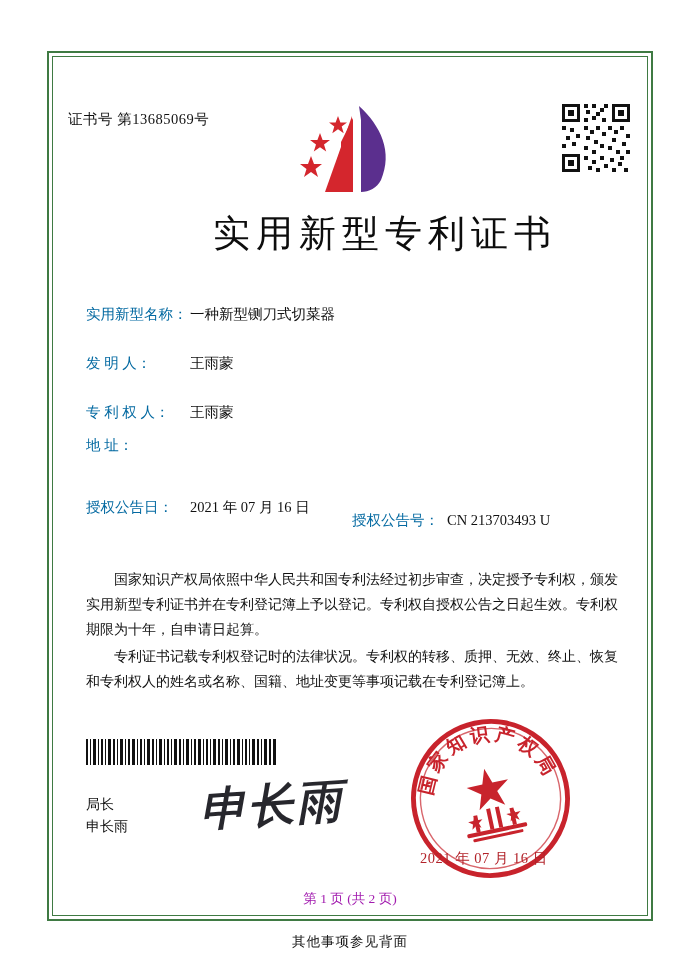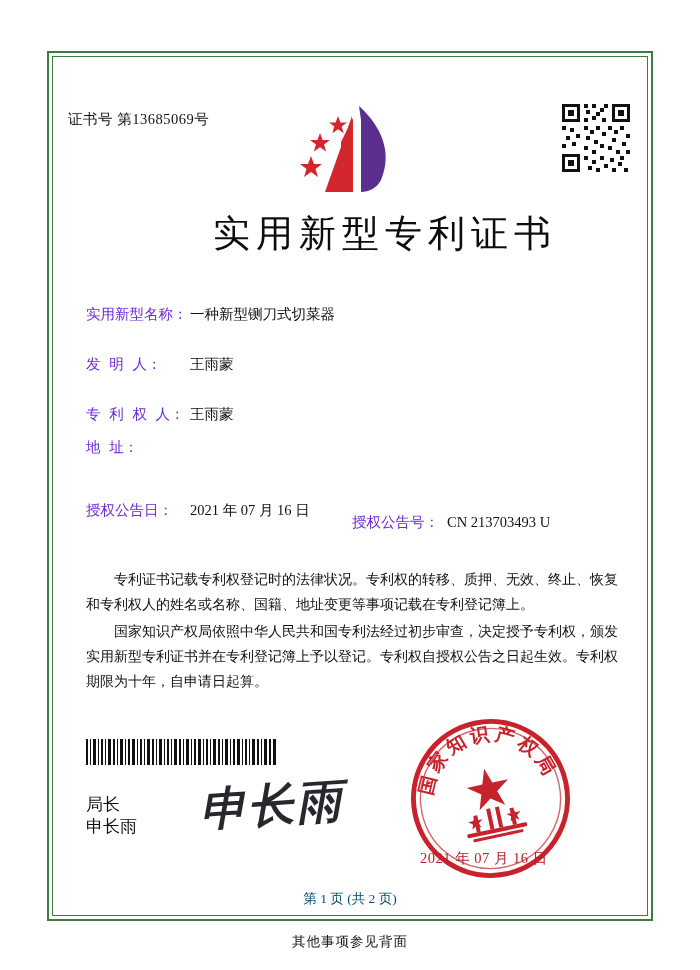--- a/index.html
+++ b/index.html
@@ -97,22 +97,21 @@
     color: #111;
   }
   .field-row {
     display: flex;
     align-items: baseline;
     margin-bottom: 18.5px;
     white-space: nowrap;
   }
   .field-label {
     display: inline-block;
-    color: #6d28d9;
-    font-family: Liberation Mono, monospace;
+    color: #0369a1;
   }
   .field-label.w-kind   { width: 104px; letter-spacing: 0px; }
   .field-label.w-sp     { width: 104px; }
   .field-value {
     color: #111;
     margin-top: 16px;
   }
 
   .row-two {
     display: flex;
@@ -147,21 +146,21 @@
     top: 735px;
     width: 190px;
     height: 26px;
   }
 
   
   .sig-labels {
     position: absolute;
     left: 86px;
     top: 790px;
-    font-size: 17px;
+    font-size: 14px;
     line-height: 22px;
     color: #111;
   }
   .signature {
     position: absolute;
     left: 200px;
     top: 770px;
     width: 170px;
     height: 70px;
     font-family: "Liberation Serif", "DejaVu Serif", serif;
@@ -192,21 +191,21 @@
   }
 
   
   .page-indicator {
     position: absolute;
     left: 0;
     top: 886px;
     width: 700px;
     text-align: center;
     font-size: 13.5px;
-    color: #0c4a6e;
+    color: #a21caf;
   }
   .bottom-note {
     position: absolute;
     left: 0;
     top: 929px;
     width: 700px;
     text-align: center;
     font-size: 13.5px;
     color: #111;
     letter-spacing: 1px;
@@ -338,22 +337,22 @@
       </div>
       <div class="col-right">
         <span class="field-label lbl-right">授权公告号：</span>
         <span class="field-value">CN 213703493 U</span>
       </div>
     </div>
 
   </div>
 
   <div class="paras">
+    <p>国家知识产权局依照中华人民共和国专利法经过初步审查，决定授予专利权，颁发实用新型专利证书并在专利登记簿上予以登记。专利权自授权公告之日起生效。专利权期限为十年，自申请日起算。</p>
     <p>专利证书记载专利权登记时的法律状况。专利权的转移、质押、无效、终止、恢复和专利权人的姓名或名称、国籍、地址变更等事项记载在专利登记簿上。</p>
-    <p>国家知识产权局依照中华人民共和国专利法经过初步审查，决定授予专利权，颁发实用新型专利证书并在专利登记簿上予以登记。专利权自授权公告之日起生效。专利权期限为十年，自申请日起算。</p>
   </div>
 
   <div class="barcode">
     <svg width="190" height="26" viewBox="0 0 190 26" shape-rendering="crispEdges">
       <rect width="190" height="26" fill="#ffffff"></rect>
       <g fill="#111111">
         <rect x="0" y="0" width="2" height="26"></rect>
           <rect x="4" y="0" width="1" height="26"></rect>
         <rect x="7" y="0" width="3" height="26"></rect>
           <rect x="12" y="0" width="1" height="26"></rect>

